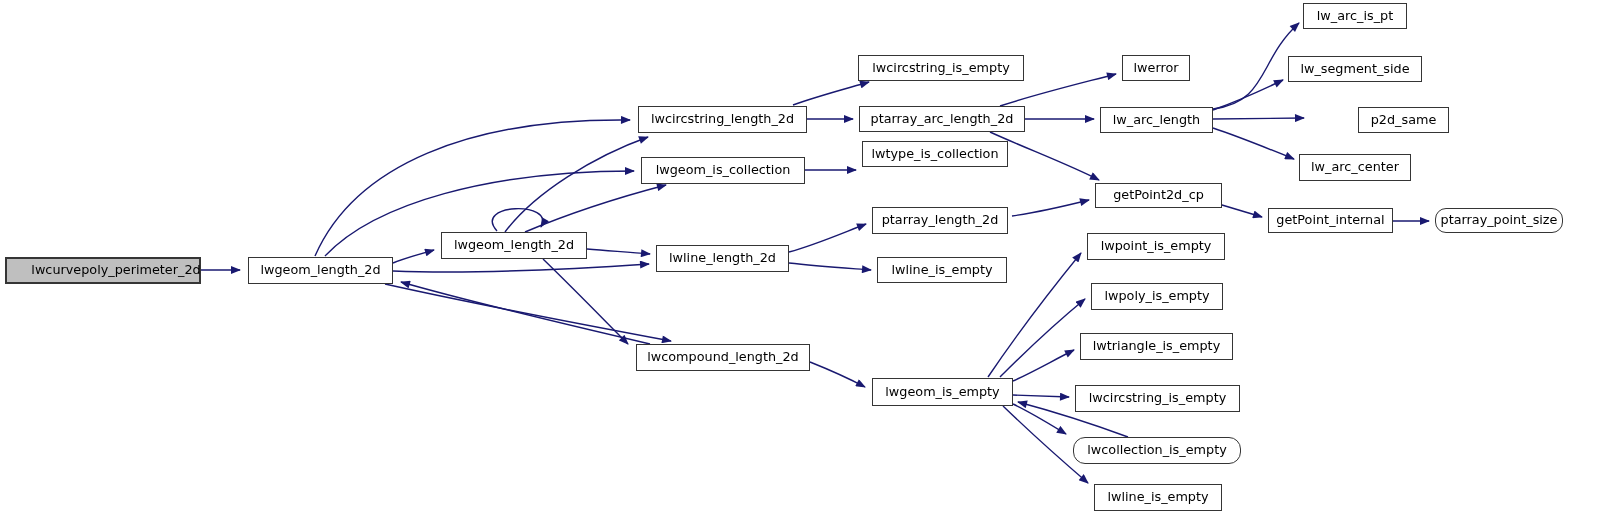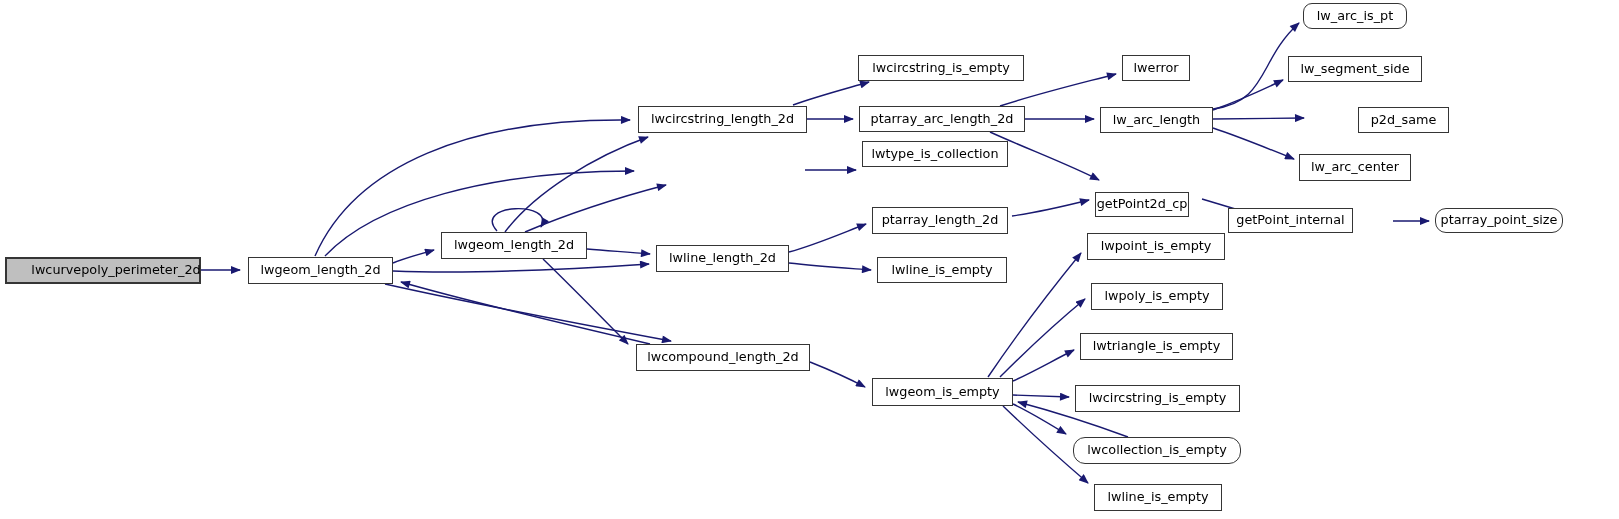--- a/index.html
+++ b/index.html
@@ -98,37 +98,38 @@
     <path class="edge" marker-end="url(#arrow)" d="M1013,395 L1069,397"></path>
     <path class="edge" marker-end="url(#arrow)" d="M1013,404 C1032,413 1048,423 1066,434"></path>
     <path class="edge" marker-end="url(#arrow)" d="M1003,406 C1030,432 1060,459 1088,483"></path>
     <path class="edge" marker-end="url(#arrow)" d="M1128,437 C1090,423 1048,410 1018,402"></path>
   </svg>
 
   <div class="node root" style="left:5px; top:257px; width:196px; height:27px;">lwcurvepoly_perimeter_2d</div>
   <div class="node" style="left:248px; top:257px; width:145px; height:27px;">lwgeom_length_2d</div>
   <div class="node" style="left:441px; top:232px; width:146px; height:27px;">lwgeom_length_2d</div>
   <div class="node" style="left:638px; top:106px; width:169px; height:27px;">lwcircstring_length_2d</div>
+  <div class="node" style="left:641px; top:157px; width:164px; height:27px;">lwgeom_is_collection</div>
   <div class="node" style="left:656px; top:245px; width:133px; height:27px;">lwline_length_2d</div>
   <div class="node" style="left:636px; top:344px; width:174px; height:27px;">lwcompound_length_2d</div>
   <div class="node" style="left:858px; top:55px; width:166px; height:26px;">lwcircstring_is_empty</div>
   <div class="node" style="left:859px; top:106px; width:166px; height:26px;">ptarray_arc_length_2d</div>
   <div class="node" style="left:862px; top:141px; width:146px; height:26px;">lwtype_is_collection</div>
   <div class="node" style="left:872px; top:207px; width:136px; height:27px;">ptarray_length_2d</div>
   <div class="node" style="left:877px; top:257px; width:130px; height:26px;">lwline_is_empty</div>
   <div class="node" style="left:872px; top:378px; width:141px; height:28px;">lwgeom_is_empty</div>
   <div class="node" style="left:1122px; top:55px; width:68px; height:26px;">lwerror</div>
   <div class="node" style="left:1100px; top:107px; width:113px; height:26px;">lw_arc_length</div>
-  <div class="node" style="left:1095px; top:192px; width:94px; height:25px;">getPoint2d_cp</div>
+  <div class="node" style="left:1095px; top:183px; width:127px; height:25px;">getPoint2d_cp</div>
   <div class="node" style="left:1087px; top:233px; width:138px; height:27px;">lwpoint_is_empty</div>
   <div class="node" style="left:1091px; top:283px; width:132px; height:27px;">lwpoly_is_empty</div>
   <div class="node" style="left:1080px; top:333px; width:153px; height:27px;">lwtriangle_is_empty</div>
   <div class="node" style="left:1075px; top:385px; width:165px; height:27px;">lwcircstring_is_empty</div>
   <div class="node" style="left:1073px; top:437px; width:168px; height:27px;border-radius:12px;">lwcollection_is_empty</div>
   <div class="node" style="left:1094px; top:484px; width:128px; height:27px;">lwline_is_empty</div>
-  <div class="node" style="left:1303px; top:3px; width:104px; height:26px;border-radius:9px;">lw_arc_is_pt</div>
+  <div class="node" style="left:1303px; top:3px; width:104px; height:26px;">lw_arc_is_pt</div>
   <div class="node" style="left:1288px; top:56px; width:134px; height:26px;">lw_segment_side</div>
   <div class="node" style="left:1310px; top:107px; width:91px; height:26px;margin-left:48px;">p2d_same</div>
   <div class="node" style="left:1299px; top:154px; width:112px; height:27px;">lw_arc_center</div>
-  <div class="node" style="left:1228px; top:208px; width:125px; height:25px;">getPoint_internal</div>
+  <div class="node" style="left:1268px; top:208px; width:125px; height:25px;">getPoint_internal</div>
   <div class="node" style="left:1435px; top:208px; width:128px; height:25px;border-radius:11px;">ptarray_point_size</div>
 
 </div>
 
 </body></html>

